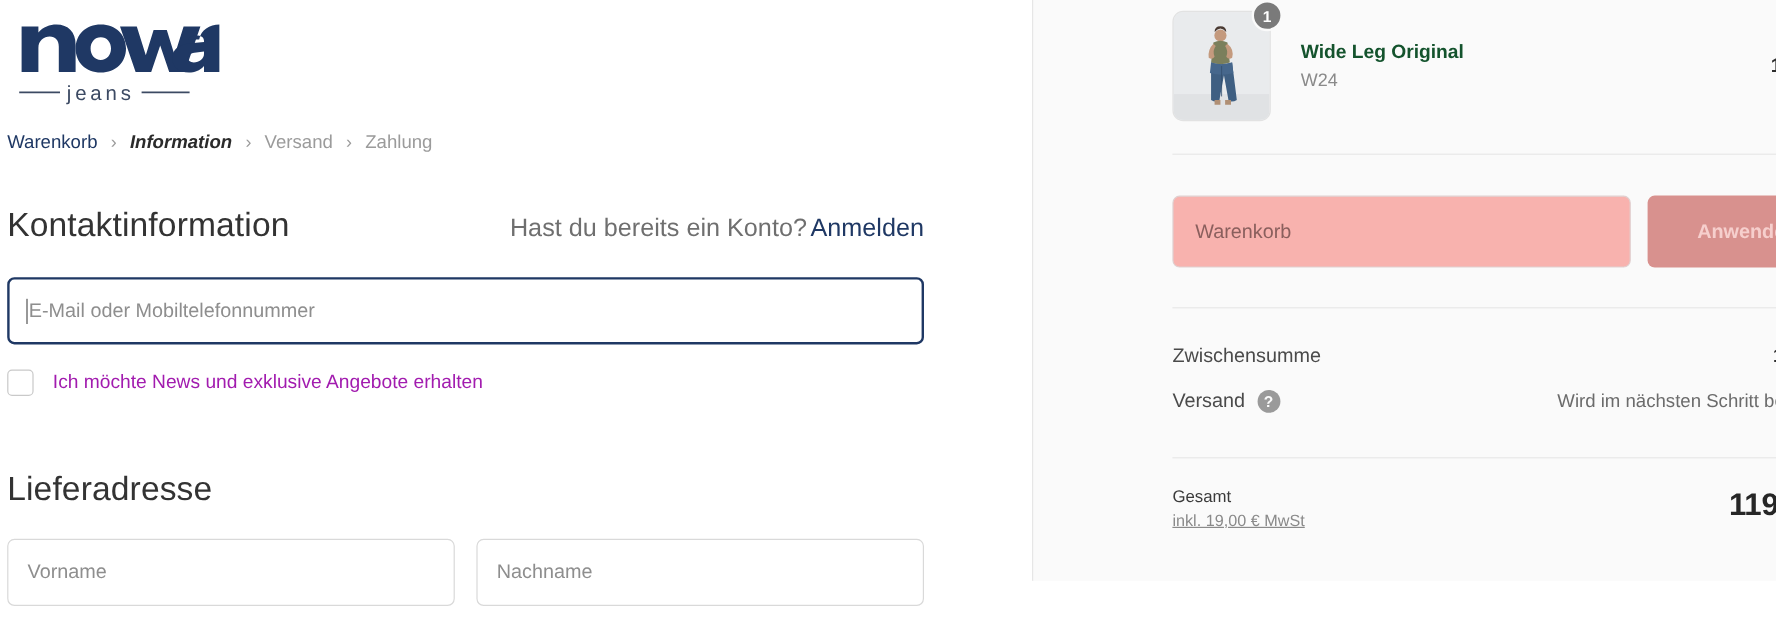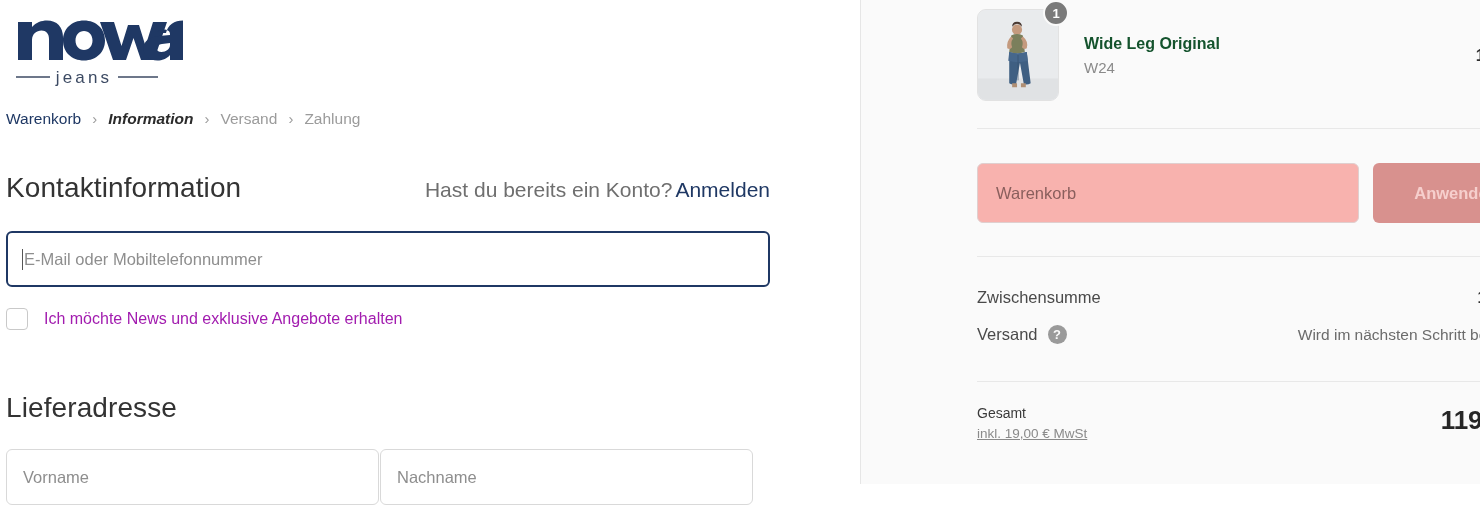--- a/index.html
+++ b/index.html
@@ -74,21 +74,21 @@
   .cbox {
     width: 22px; height: 22px; border: 1px solid #c9c9c9;
     border-radius: 4px; background: #fff; flex: 0 0 22px;
   }
   .cb-label { font-size: 16px; color: #a21caf; }
 
   
   .delivery-h { position: absolute; left: 6px; top: 392px; }
   .name-row {
     position: absolute; left: 6px; top: 449px;
-    display: flex; gap: 1px;
+    display: flex; gap: 18px;
   }
   .txt-input {
     width: 373px; height: 56px;
     border: 1px solid #d9d9d9; border-radius: 6px;
     background: #fff; display: flex; align-items: center;
     padding: 0 16px;
   }
   .txt-input .ph { font-size: 16.5px; }
 
   

